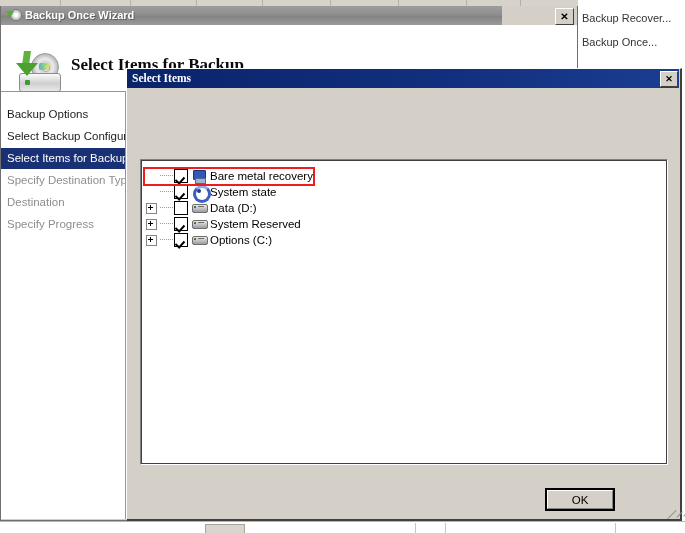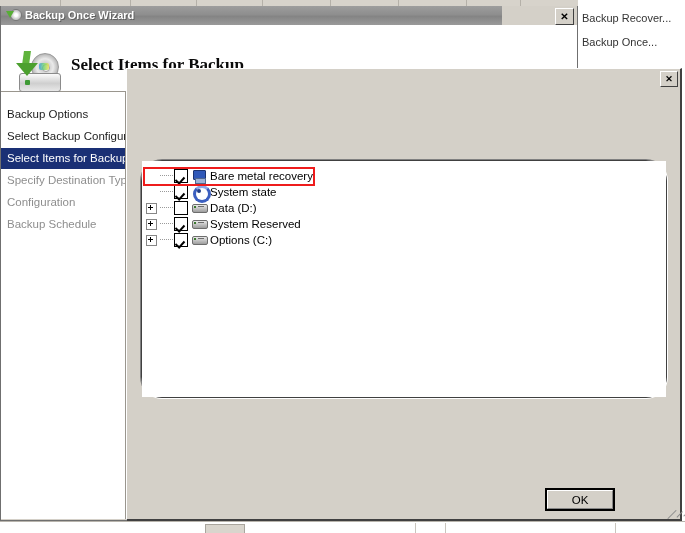--- a/index.html
+++ b/index.html
@@ -70,24 +70,24 @@
                   white-space:nowrap;font-family:"Liberation Serif",serif;}
   #dlg-close{
     left:533px;top:2px;width:16px;height:14px;background:#d4d0c8;
     border-top:1px solid #ffffff;border-left:1px solid #ffffff;
     border-right:1px solid #404040;border-bottom:1px solid #404040;
     display:flex;align-items:center;justify-content:center;
     font-size:9px;font-weight:bold;line-height:1;color:#000;
   }
   #dlg-instructions{left:14px;top:30px;width:522px;font-size:11.5px;color:#000;
                     line-height:15px;}
-  #tree-box{left:13px;top:90px;width:528px;height:240px;background:#ffffff;
+  #tree-box{left:13px;top:90px;width:528px;height:306px;background:#ffffff;
             border-top:1px solid #808080;border-left:1px solid #808080;
             border-right:1px solid #ffffff;border-bottom:1px solid #ffffff;
-            outline:1px solid #404040;outline-offset:-2px;box-sizing:border-box;border-radius:22px;}
+            outline:1px solid #404040;outline-offset:-2px;box-sizing:border-box;}
   #tree-inner{position:absolute;left:1px;top:1px;right:1px;bottom:1px;background:#ffffff;
               overflow:hidden;}
   .tnode{position:absolute;left:4px;height:16px;display:flex;align-items:center;
          white-space:nowrap;}
   .expander{width:9px;height:9px;border:1px solid #868686;background:#ffffff;
             margin-right:3px;position:relative;flex:0 0 auto;}
   .expander::before{content:"";position:absolute;left:1px;top:3px;width:5px;height:1px;background:#000;}
   .expander::after{content:"";position:absolute;left:3px;top:1px;width:1px;height:5px;background:#000;}
   .expander.hidden{visibility:hidden;}
   .dotline{width:13px;height:1px;border-top:1px dotted #9a9a9a;flex:0 0 auto;margin-right:1px;}
@@ -218,28 +218,31 @@
     </div>
     <div class="abs" id="wiz-header-title">Select Items for Backup</div>
   </div>
 
   <div class="abs" id="wiz-body">
     <div class="abs" id="wiz-steps">
       <div class="step done" style="top:12px">Backup Options</div>
       <div class="step done" style="top:34px">Select Backup Configuration</div>
       <div class="step current" style="top:56px">Select Items for Backup</div>
       <div class="step todo" style="top:78px">Specify Destination Type</div>
-      <div class="step todo" style="top:100px">Configuration</div>
-      <div class="step todo" style="top:122px">Backup Schedule</div>
+      <div class="step todo" style="top:100px">Destination</div>
+      <div class="step todo" style="top:122px">Specify Progress</div>
     </div>
   </div>
 </div>
 
 <div class="abs" id="dialog">
 
+  <div class="abs" id="dlg-titlebar">
+    <div class="abs" id="dlg-title-text">Select Items</div>
+  </div>
   <div class="abs" id="dlg-close">✕</div>
 
 
   <div class="abs" id="tree-box">
     <div id="tree-inner">
 
       <div class="tnode" style="top:7px">
         <span class="expander hidden"></span>
         <span class="dotline"></span>
         <span class="cbox checked"></span>

